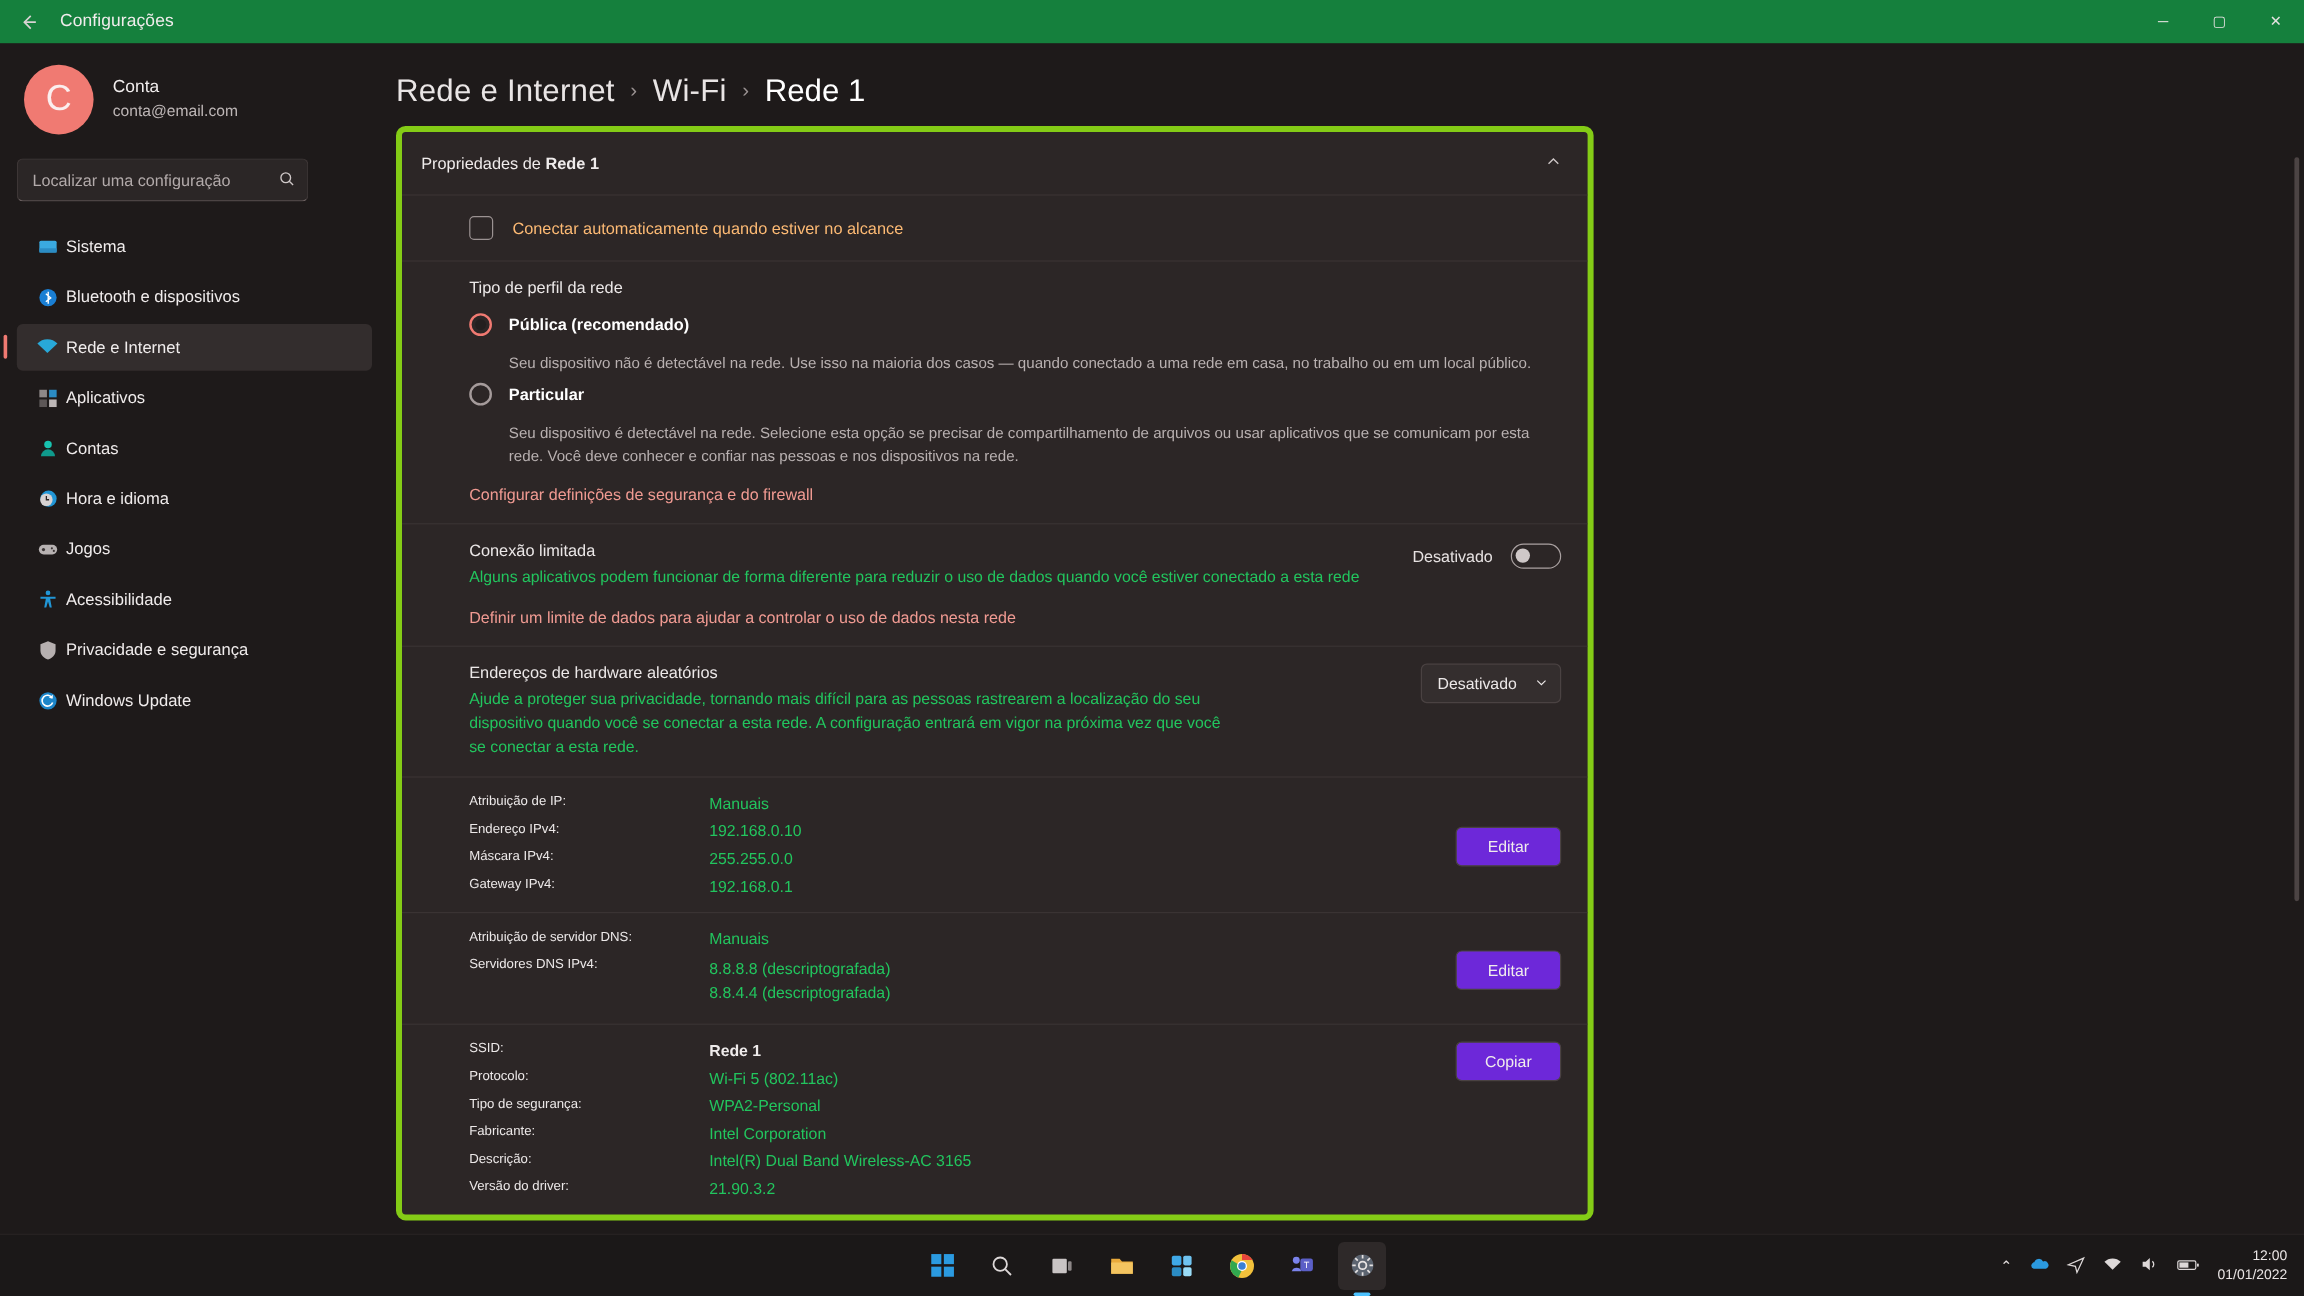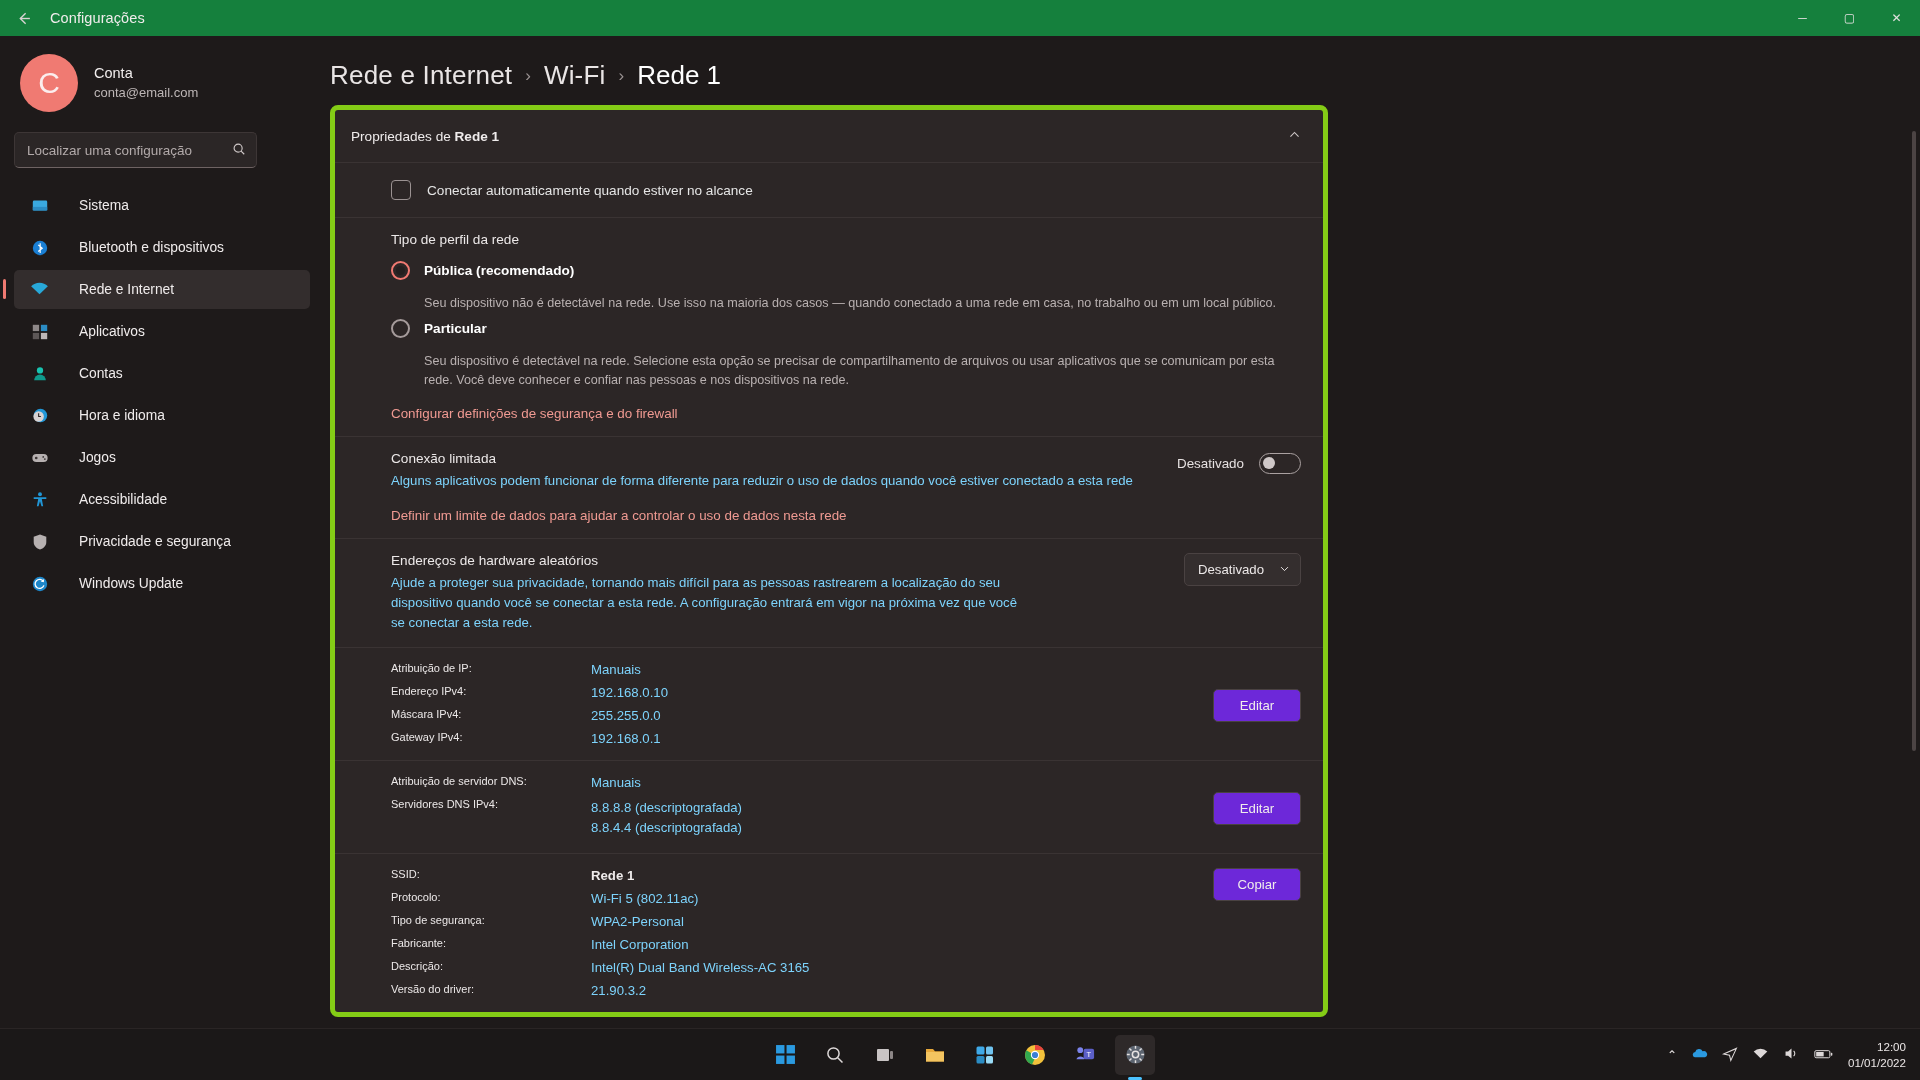--- a/index.html
+++ b/index.html
@@ -53,21 +53,21 @@
   .searchbox input {
     flex:1; background:transparent; border:none; outline:none;
     color:#e8e4e4; font-size:13.5px; font-family:"Liberation Sans", sans-serif;
   }
   .searchbox input::placeholder { color:#b2aaaa; }
   .search-ico { color:#cfc8c8; font-size:14px; }
 
   
   .nav { padding-left:14px; }
   .nav-item {
-    height:39px; display:flex; align-items:center; gap:30px;
+    height:39px; display:flex; align-items:center; gap:6px;
     padding-left:16px; border-radius:5px; position:relative;
     margin-bottom:3px; cursor:default;
   }
   .nav-item.active { background:#332d2d; }
   .nav-item.active::before {
     content:""; position:absolute; left:-11px; top:9px;
     width:3px; height:20px; border-radius:2px; background:#f07a72;
   }
   .nav-label { font-size:13.8px; color:#f0ecec; }
   .nav-ico { width:19px; height:19px; flex:0 0 19px; display:flex; align-items:center; justify-content:center; }
@@ -98,21 +98,21 @@
   .row { border-top:1px solid #3a3333; padding:14px 22px 14px 56px; }
   .row.tight { padding-top:13px; padding-bottom:13px; }
   .row-flex { display:flex; align-items:flex-start; justify-content:space-between; gap:20px; }
 
   
   .cbrow { display:flex; align-items:center; gap:16px; padding:4px 0; }
   .checkbox {
     width:20px; height:20px; border:1.5px solid #9b9292; border-radius:4px;
     background:transparent; flex:0 0 20px;
   }
-  .cblabel { font-size:13.6px; color:#e5e5e5; }
+  .cblabel { font-size:13.6px; color:#fdba74; }
 
   
   .section-label { font-size:13.6px; color:#ece8e8; margin-bottom:14px; }
   .radio-block { margin-bottom:6px; }
   .radio-line { display:flex; align-items:center; gap:14px; }
   .radio {
     width:19px; height:19px; border-radius:50%;
     border:2px solid #a59b9b; flex:0 0 19px;
     display:flex; align-items:center; justify-content:center;
   }
@@ -140,21 +140,21 @@
     border:1px solid #4a4242; border-radius:5px;
     display:flex; align-items:center; justify-content:space-between;
     padding:0 10px 0 13px; gap:10px;
   }
   .dropdown span { font-size:13.2px; color:#ece8e8; }
   .dd-chev { font-size:10px; color:#cac3c3; }
 
   
   .info-grid { display:grid; grid-template-columns:200px 1fr; row-gap:8px; }
   .info-k { font-size:11px; color:#ece8e8; }
-  .info-v { font-size:13.2px; color:#7dd3fc; }
+  .info-v { font-size:13.2px; color:#22c55e; }
   .info-v.strong { color:#efebeb; font-weight:bold; }
   .info-v div { line-height:1.55; }
   .btn {
     min-width:88px; height:33px; background:#6d28d9;
     border:1px solid #4a4242; border-radius:5px;
     color:#f0ecec; font-size:13.2px;
     display:flex; align-items:center; justify-content:center;
     font-family:"Liberation Sans", sans-serif;
   }
   .btnbox { padding-top:4px; }

